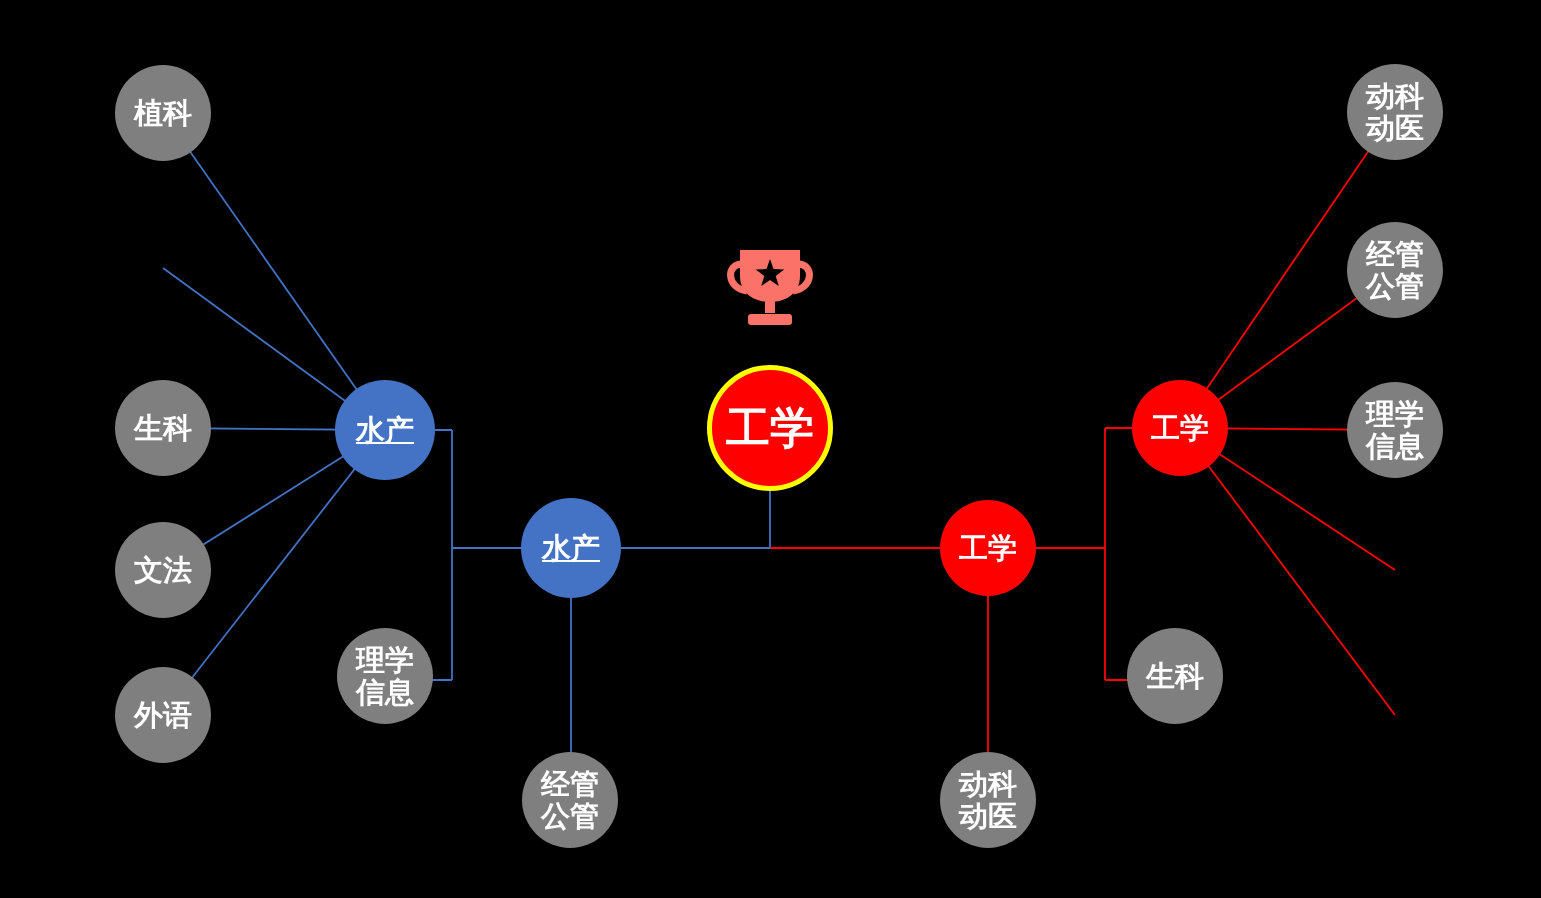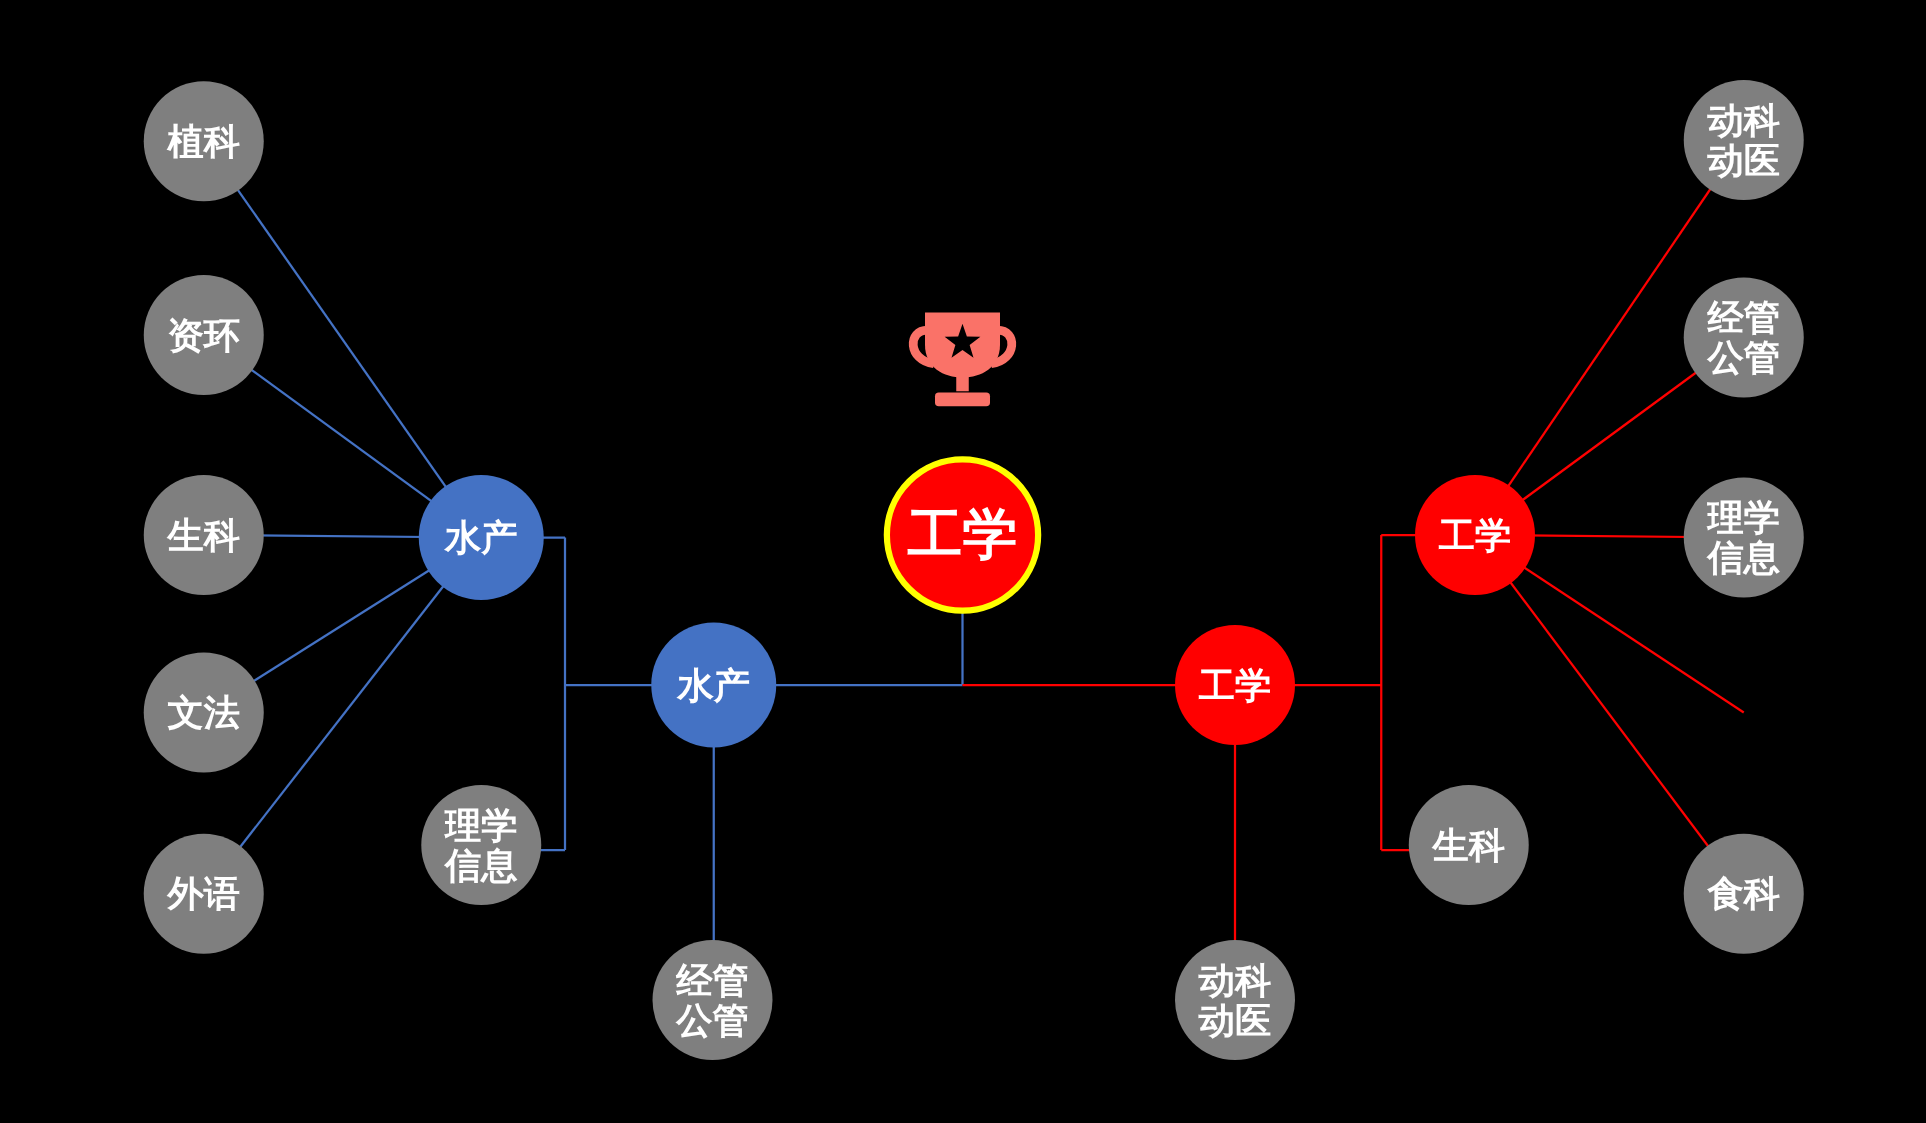--- a/index.html
+++ b/index.html
@@ -22,21 +22,21 @@
     align-items: center;
     justify-content: center;
     color: #fff;
     font-weight: bold;
     text-align: center;
     white-space: pre-line;
     line-height: 1.12;
     font-size: 29px;
   }
   .node.gray { background: var(--gray, #7F7F7F); width: 96px;  height: 96px; }
-  .node.blue { background: var(--blue, #4472C4); width: 100px; height: 100px; }
+  .node.blue { background: var(--blue, #4472C4); width: 100px; height: 100px; text-decoration: underline; }
   .node.red  { background: var(--red,  #FF0000); width: 96px;  height: 96px; }
   .node.champion {
     background: var(--red, #FF0000);
     width: 116px; height: 116px;
     font-size: 44px;
     border: 5px solid var(--ring, #FFFF00);
     box-sizing: content-box;
   }
   .trophy { position: absolute; z-index: 2; }
 </style>
@@ -80,21 +80,20 @@
   <svg class="trophy" style="left:722px; top:238px;" width="96" height="108" viewBox="0 0 96 100">
     <path d="M20,22 C4,22 4,46 25,49" fill="none" stroke="var(--trophy,#FA7268)" stroke-width="7"></path>
     <path d="M76,22 C92,22 92,46 71,49" fill="none" stroke="var(--trophy,#FA7268)" stroke-width="7"></path>
     <path d="M18,8 H78 V34 C78,52 63,60 48,60 C33,60 18,52 18,34 Z" fill="var(--trophy,#FA7268)"></path>
     <polygon points="0,-15 3.5,-4.9 14.3,-4.6 5.7,1.9 8.8,12.1 0,6 -8.8,12.1 -5.7,1.9 -14.3,-4.6 -3.5,-4.9" transform="translate(48,32)" fill="#000000"></polygon>
     <rect x="43" y="58" width="10" height="13" fill="var(--trophy,#FA7268)"></rect>
     <rect x="26" y="72" width="44" height="11" rx="3" fill="var(--trophy,#FA7268)"></rect>
   </svg>
 
   <div class="node gray" style="left:115px; top:65px;">植科</div>
-  <div class="node gray" style="left:115px; top:220px;">资环</div>
   <div class="node gray" style="left:115px; top:380px;">生科</div>
   <div class="node gray" style="left:115px; top:522px;">文法</div>
   <div class="node gray" style="left:115px; top:667px;text-align:center;">外语</div>
 
   <div class="node blue" style="left:335px; top:380px;">水产</div>
   <div class="node gray" style="left:337px; top:628px;">理学
 信息</div>
   <div class="node blue" style="left:521px; top:498px;">水产</div>
   <div class="node gray" style="left:522px; top:752px;">经管
 公管</div>
@@ -106,15 +105,14 @@
 动医</div>
   <div class="node red" style="left:1132px; top:380px;">工学</div>
   <div class="node gray" style="left:1127px; top:628px;">生科</div>
 
   <div class="node gray" style="left:1347px; top:64px;">动科
 动医</div>
   <div class="node gray" style="left:1347px; top:222px;">经管
 公管</div>
   <div class="node gray" style="left:1347px; top:382px;">理学
 信息</div>
-  <div class="node gray" style="left:1347px; top:667px;">食科</div>
 
 </div>
 
 </body></html>

